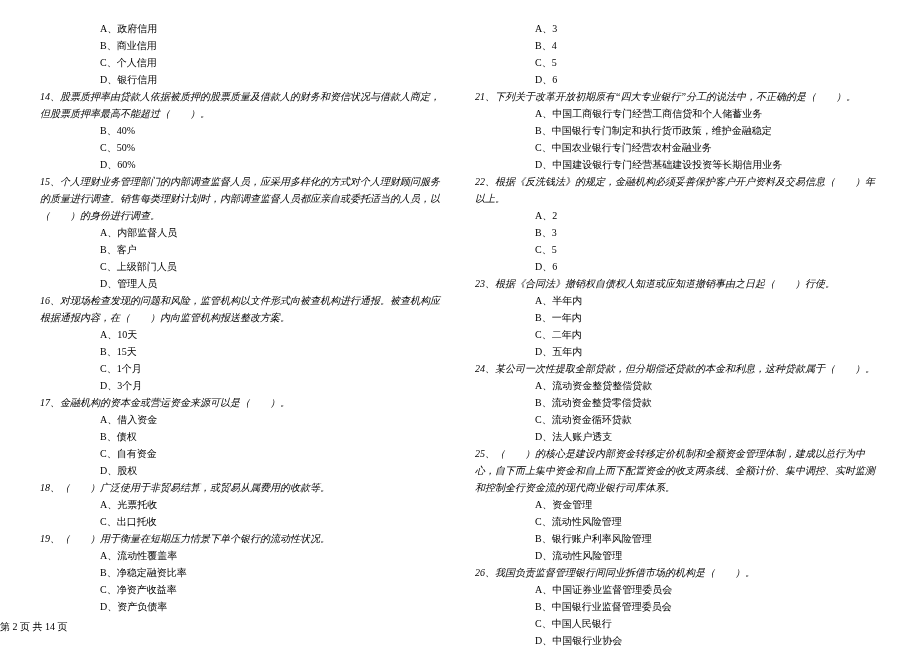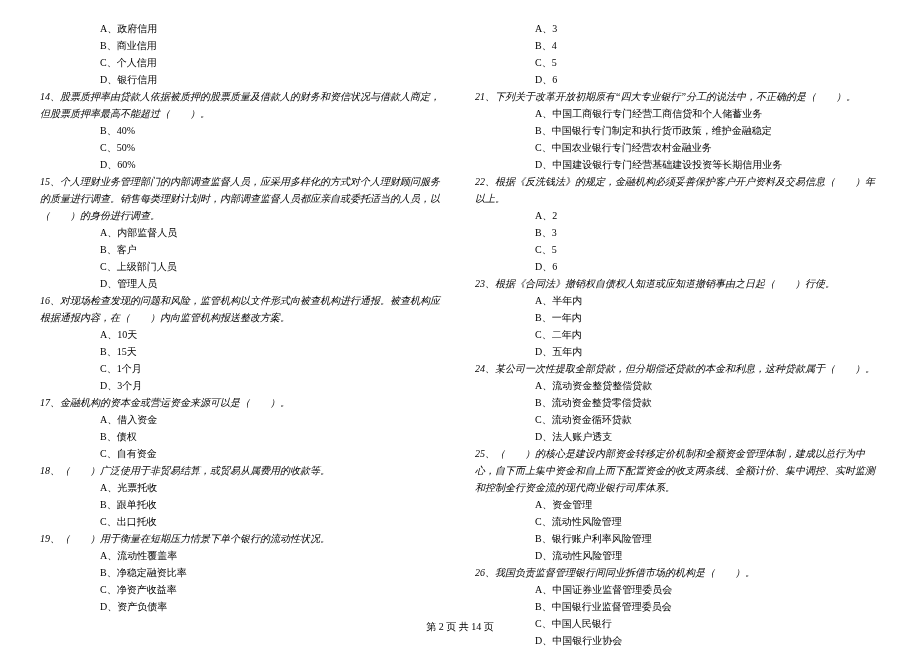--- a/index.html
+++ b/index.html
@@ -26,21 +26,20 @@
   }
   .q {
     padding-left: 0;
     font-style: italic;
   }
   .footer {
     position: absolute;
     bottom: 16px;
     left: 0;
     right: 0;
-    text-align: center;
     font-size: 10px;
   }
 </style>
 </head>
 <body>
 
 <div class="columns">
   <div class="col">
     <div class="indent-opt">A、政府信用</div>
     <div class="indent-opt">B、商业信用</div>
@@ -61,24 +60,24 @@
     <div class="q">16、对现场检查发现的问题和风险，监管机构以文件形式向被查机构进行通报。被查机构应根据通报内容，在（　　）内向监管机构报送整改方案。</div>
     <div class="indent-opt">A、10天</div>
     <div class="indent-opt">B、15天</div>
     <div class="indent-opt">C、1个月</div>
     <div class="indent-opt">D、3个月</div>
 
     <div class="q">17、金融机构的资本金或营运资金来源可以是（　　）。</div>
     <div class="indent-opt">A、借入资金</div>
     <div class="indent-opt">B、债权</div>
     <div class="indent-opt">C、自有资金</div>
+    <div class="indent-opt">D、股权</div>
 
     <div class="q">18、（　　）广泛使用于非贸易结算，或贸易从属费用的收款等。</div>
     <div class="indent-opt">A、光票托收</div>
-    <div class="indent-opt">B、跟单托收</div>
     <div class="indent-opt">C、出口托收</div>
 
     <div class="q">19、（　　）用于衡量在短期压力情景下单个银行的流动性状况。</div>
     <div class="indent-opt">A、流动性覆盖率</div>
     <div class="indent-opt">B、净稳定融资比率</div>
     <div class="indent-opt">C、净资产收益率</div>
     <div class="indent-opt">D、资产负债率</div>
 
   </div>
 

